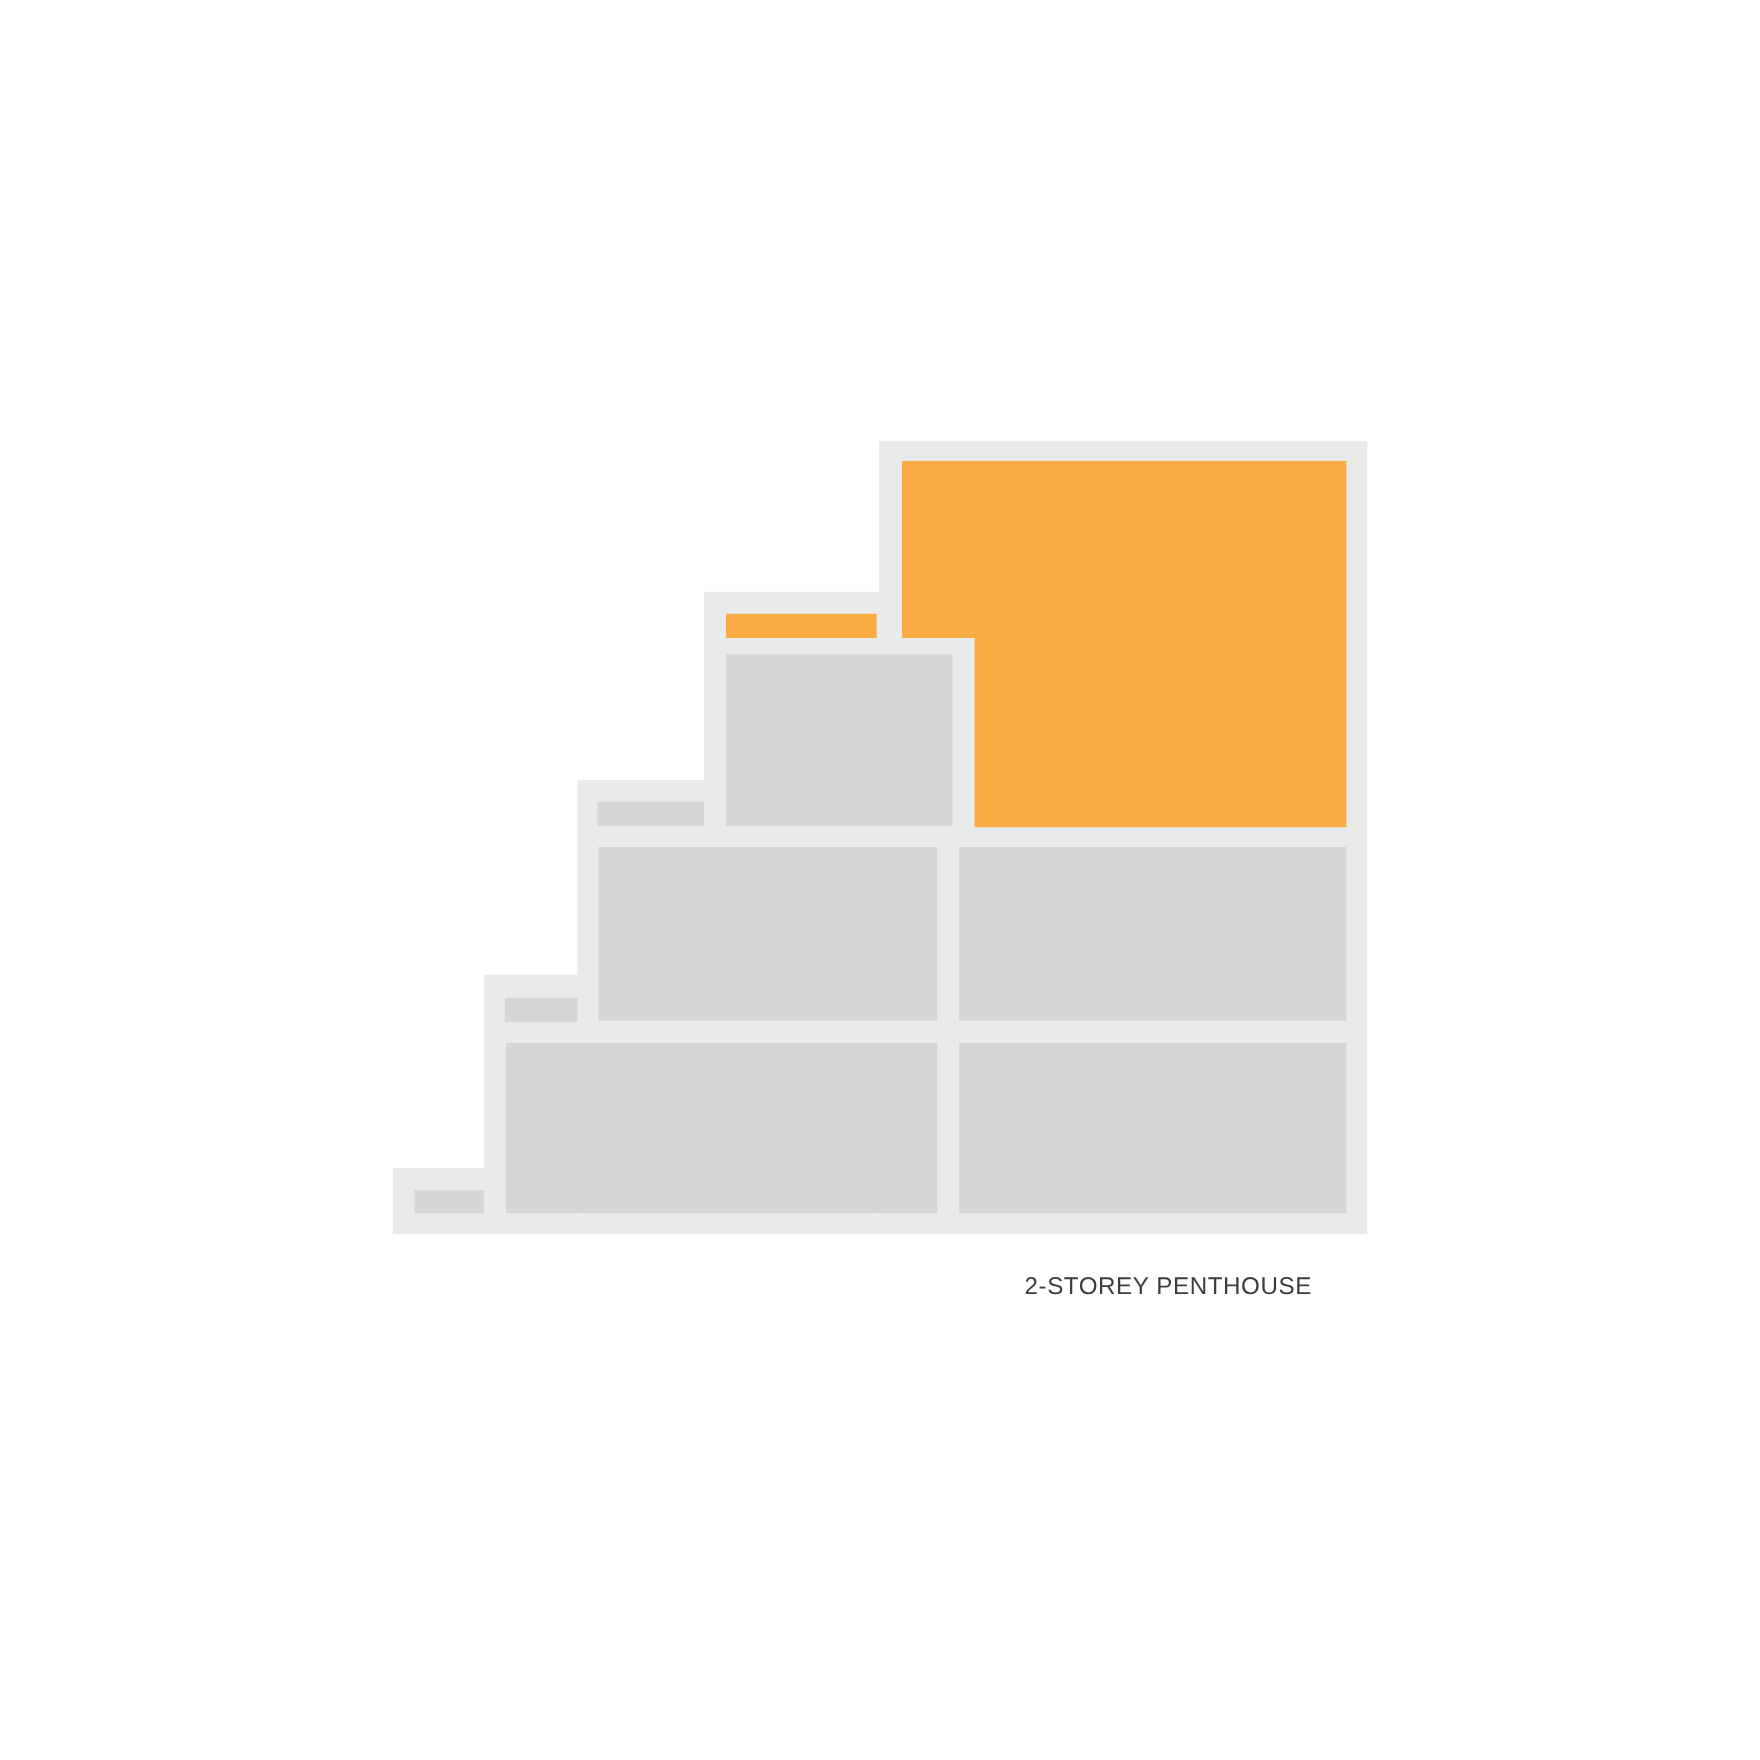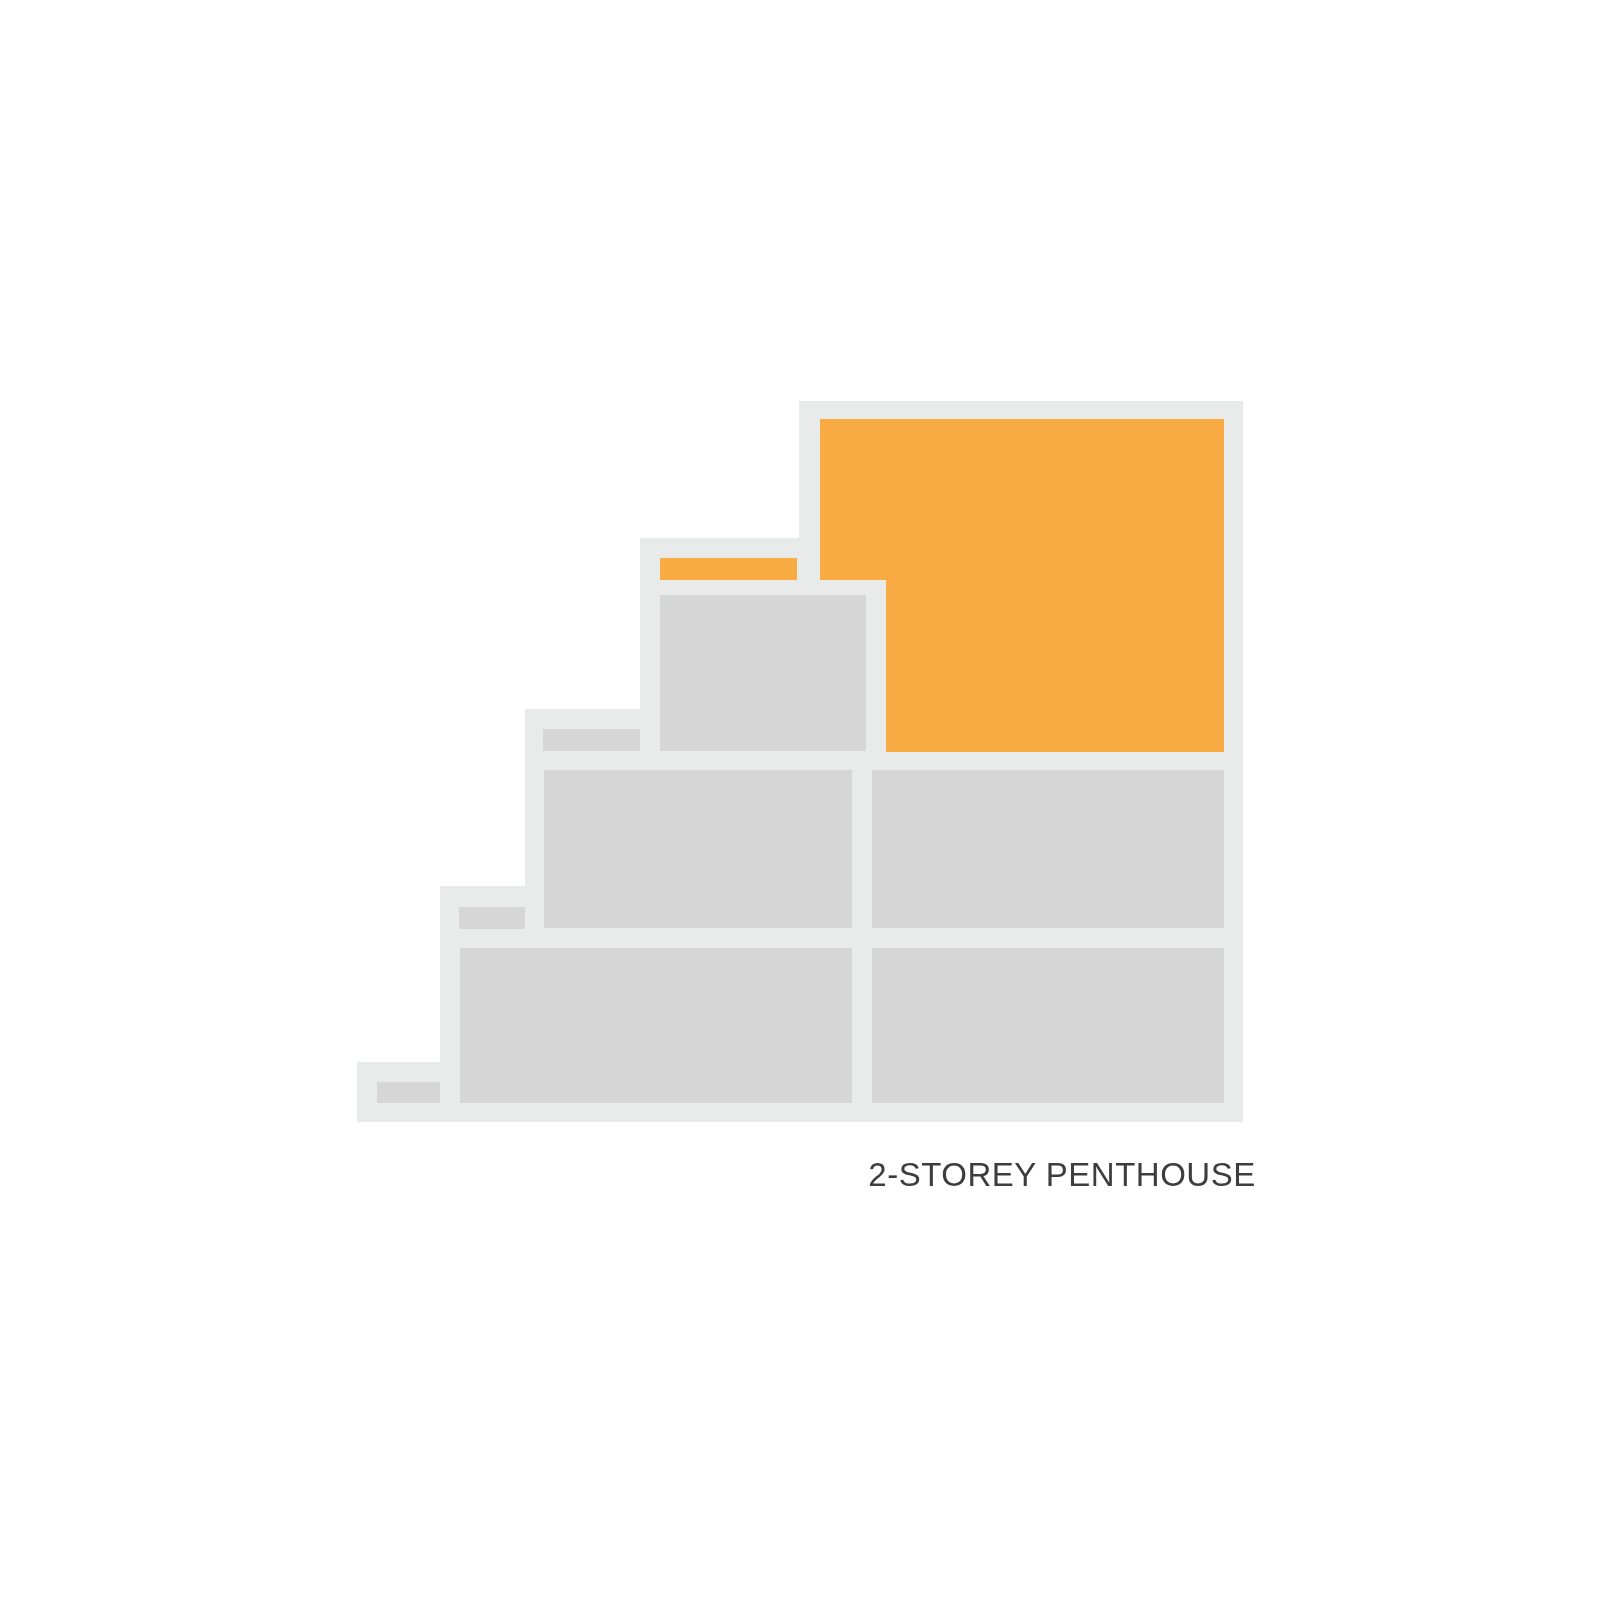--- a/index.html
+++ b/index.html
@@ -48,21 +48,21 @@
   
   .penthouse-upper   { left: 820px; top: 419px; width: 404px; height: 161px; }
   .penthouse-lower   { left: 886px; top: 580px; width: 338px; height: 172px; }
   .penthouse-terrace { left: 660px; top: 558px; width: 137px; height: 22px;  }
 
   .diagram-label {
     left: 1062px;
     top: 1156px;
     transform: translateX(-50%);
     white-space: nowrap;
-    font-size: 33px;
+    font-size: 22px;
     font-weight: 300;
     letter-spacing: 0.5px;
     color: var(--label-text, #3d3d3d);
   }
 </style>
 </head>
 <body>
 
 <div class="stage">
 

